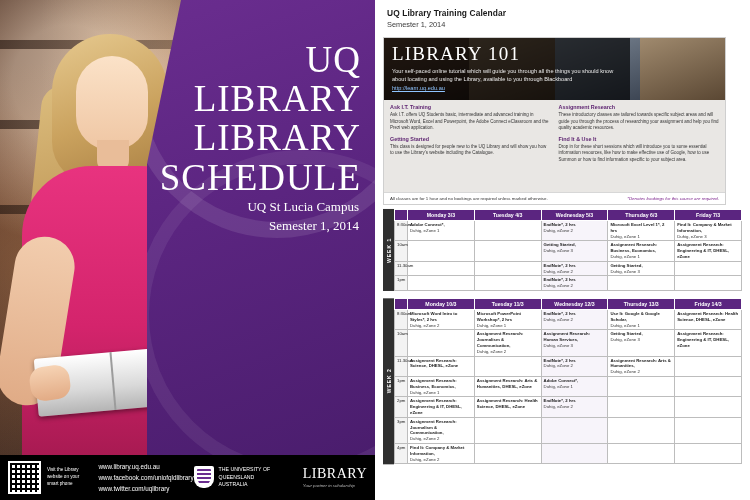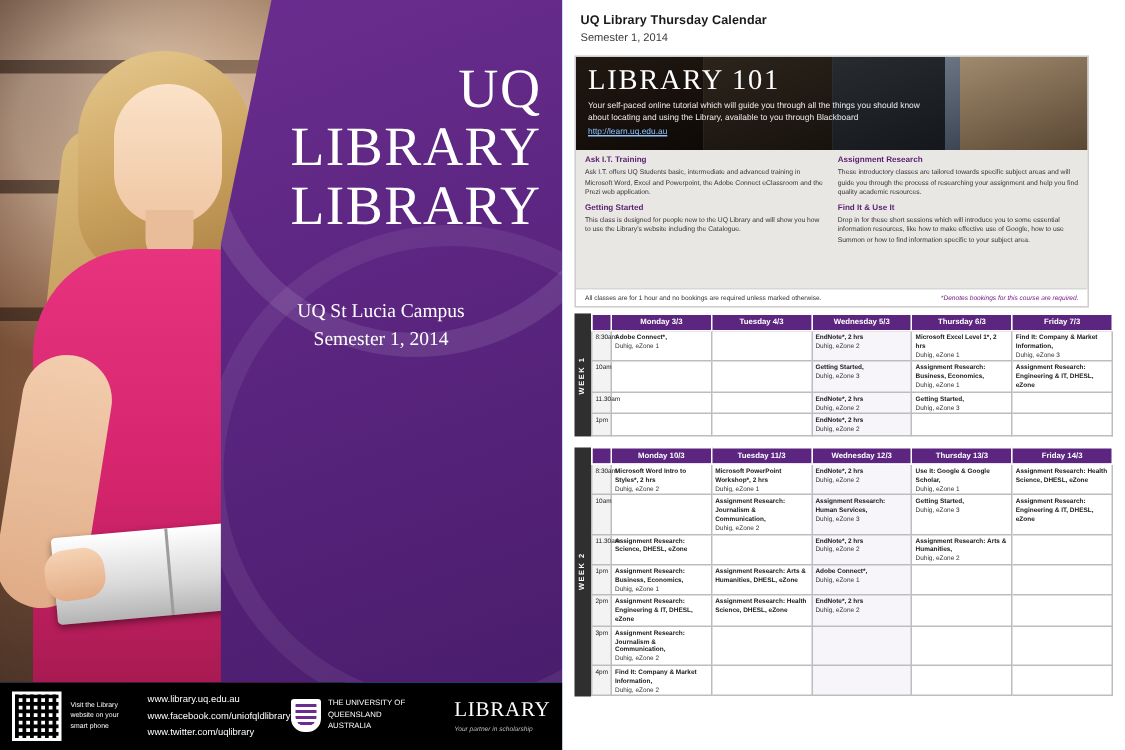--- a/index.html
+++ b/index.html
@@ -122,21 +122,21 @@
   }
   .poster-title {
     position:absolute; right:14px; top:40px; width:210px;
     text-align:right; color:#ffffff;
     font-family:"Liberation Serif", serif;
     font-size:37px; line-height:1.06; letter-spacing:1px;
   }
   .poster-title span { display:block; }
   .poster-sub {
     position:absolute; right:16px; top:198px; width:210px;
-    text-align:center; color:#ffffff;
+    text-align:right; color:#ffffff;
     font-family:"Liberation Serif", serif;
     font-size:13px; line-height:1.45;
   }
   .poster-sub span { display:block; }
 
   
   .poster-footer {
     position:absolute; left:0; bottom:0; width:375px; height:45px;
     background:#000000;
     display:flex; align-items:center; padding:0 8px;
@@ -283,20 +283,21 @@
 
     <div class="poster-panel">
       <div class="poster-arc"></div>
       <div class="poster-arc2"></div>
     </div>
 
     <div class="poster-title">
       <span>UQ</span>
       <span>LIBRARY</span>
       <span>LIBRARY</span>
+      <span>SCHEDULE</span>
     </div>
 
     <div class="poster-sub">
       <span>UQ St Lucia Campus</span>
       <span>Semester 1, 2014</span>
     </div>
 
     <div class="poster-footer">
       <div class="qr">
           <div class="qr-inner"></div>
@@ -316,21 +317,21 @@
         <div>
           <div class="lib-word">LIBRARY</div>
           <div class="lib-tag">Your partner in scholarship</div>
         </div>
       </div>
     </div>
   </div>
 
   <div class="cal">
     <div class="cal-head">
-      <h1>UQ Library Thursday Calendar</h1>
+      <h1>UQ Library Training Calendar</h1>
       <h2>Semester 1, 2014</h2>
     </div>
 
     <div class="cal-band">
       <div class="band-photos">
         <div class="bp bp1"></div>
         <div class="bp bp2"></div>
         <div class="bp bp3"></div>
         <div class="bp bp4"></div>
       </div>

